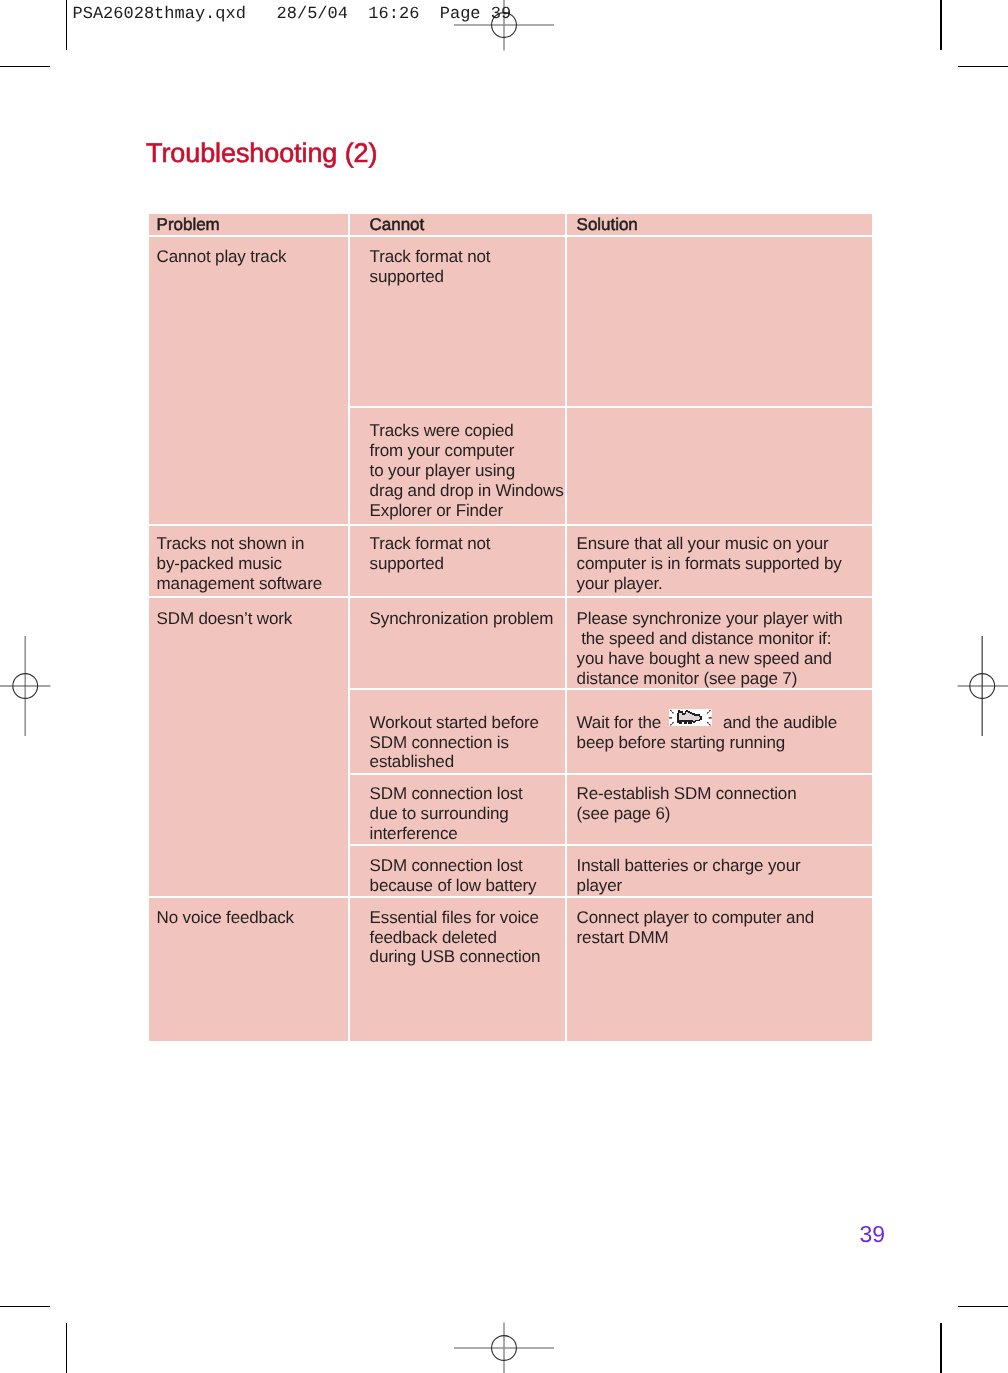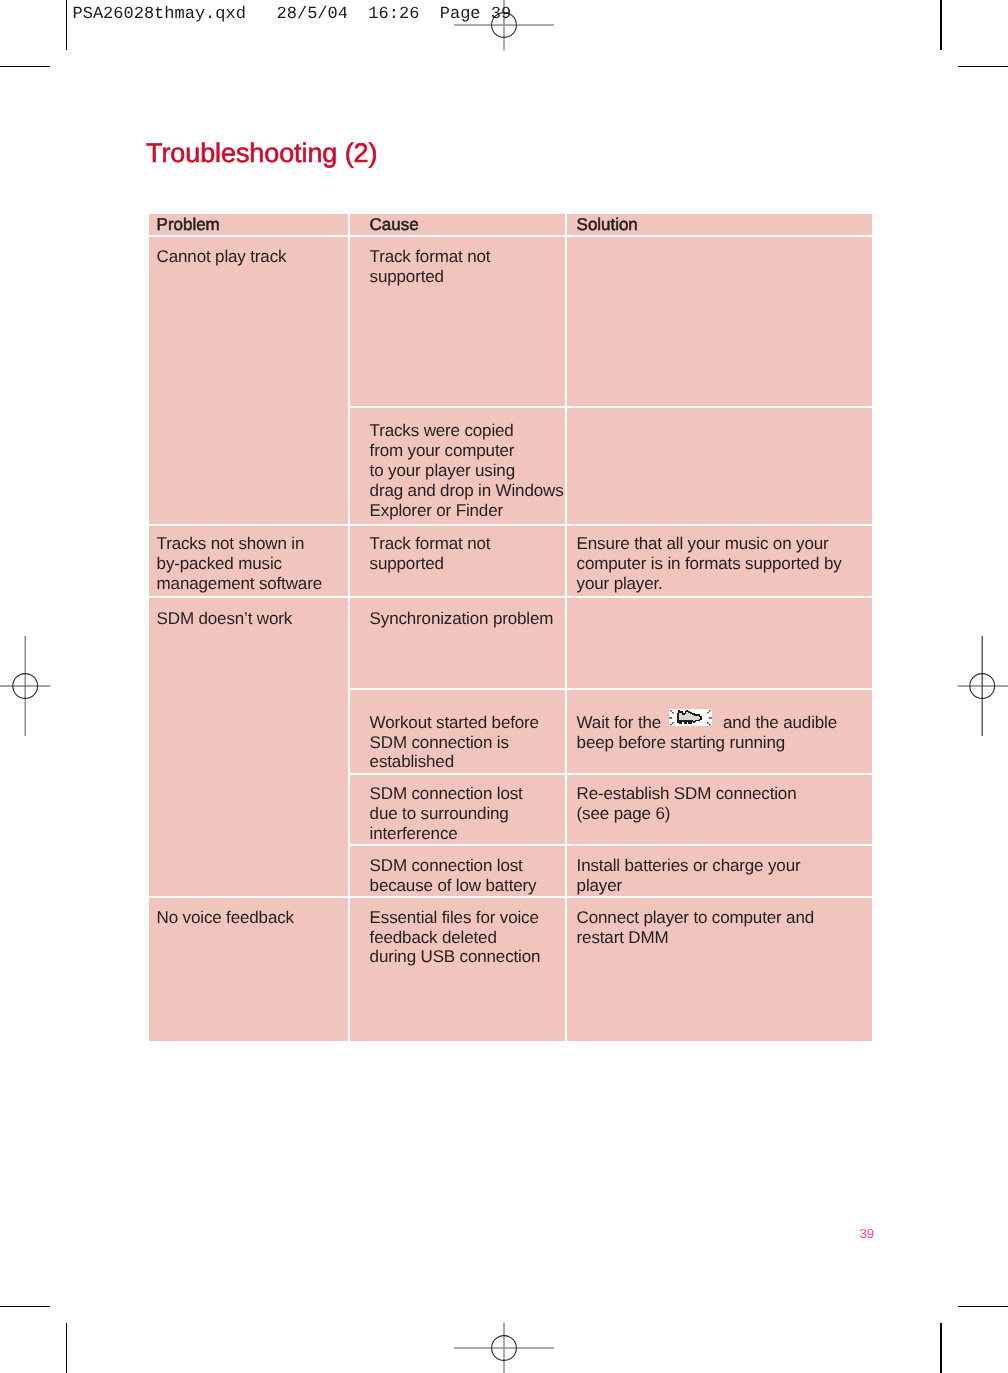--- a/index.html
+++ b/index.html
@@ -21,21 +21,21 @@
   
   .tbl{position:absolute;left:149px;top:214px;width:722px;height:827px;}
   .cell{position:absolute;background:#f1c4be;box-sizing:border-box;}
   .ct{position:absolute;color:#231f20;font-size:17px;line-height:19.85px;opacity:0.9999;
       letter-spacing:-0.15px;white-space:pre;}
   .hd{font-weight:normal;letter-spacing:-0.03px;-webkit-text-stroke:0.5px #231f20;}
 
   
   .cm{position:absolute;background:#000000;}
   .reg{position:absolute;}
-  .pgnum{position:absolute;color:#ec4899;font-size:13px;line-height:18px;opacity:0.9999;}
+  .pgnum{position:absolute;color:#6d28d9;font-size:23px;line-height:18px;opacity:0.9999;}
   .icobox{position:absolute;line-height:0;}
 </style>
 </head>
 <body>
 
 <div class="page">
 
   <div class="cm" style="left:65.7px;top:0;width:1.55px;height:50px;"></div>
   <div class="cm" style="left:0;top:65.6px;width:50.2px;height:1.6px;"></div>
   <div class="cm" style="left:940.3px;top:0;width:1.55px;height:49.8px;"></div>
@@ -91,41 +91,45 @@
     <div class="cell" style="left:201.4px;top:475.5px;width:215px;height:83.5px;"></div>
     <div class="cell" style="left:418.4px;top:475.5px;width:304.3px;height:83.5px;"></div>
     <div class="cell" style="left:201.4px;top:560.5px;width:215px;height:69.5px;"></div>
     <div class="cell" style="left:418.4px;top:560.5px;width:304.3px;height:69.5px;"></div>
     <div class="cell" style="left:201.4px;top:631.5px;width:215px;height:50.5px;"></div>
     <div class="cell" style="left:418.4px;top:631.5px;width:304.3px;height:50.5px;"></div>
     <div class="cell" style="left:201.4px;top:683.5px;width:215px;height:143.5px;"></div>
     <div class="cell" style="left:418.4px;top:683.5px;width:304.3px;height:143.5px;"></div>
 
     <div class="ct hd" style="left:7.6px;top:1.2px;text-align:right;">Problem</div>
-    <div class="ct hd" style="left:220.6px;top:1.2px;">Cause</div>
+    <div class="ct hd" style="left:220.6px;top:1.2px;">Cannot</div>
     <div class="ct hd" style="left:427.6px;top:1.2px;">Solution</div>
 
     <div class="ct" style="left:7.6px;top:32.7px;">Cannot play track</div>
     <div class="ct" style="left:220.6px;top:32.7px;">Track format not
 supported</div>
     <div class="ct" style="left:220.6px;top:207.3px;">Tracks were copied
 from your computer
 to your player using
 drag and drop in Windows
 Explorer or Finder</div>
     <div class="ct" style="left:7.6px;top:320.4px;">Tracks not shown in
 by-packed music
 management software</div>
     <div class="ct" style="left:220.6px;top:320.4px;">Track format not
 supported</div>
     <div class="ct" style="left:427.6px;top:320.4px;">Ensure that all your music on your
 computer is in formats supported by
 your player.</div>
     <div class="ct" style="left:7.6px;top:395.4px;">SDM doesn’t work</div>
     <div class="ct" style="left:220.6px;top:395.4px;">Synchronization problem</div>
+    <div class="ct" style="left:427.6px;top:395.4px;">Please synchronize your player with
+ the speed and distance monitor if:
+you have bought a new speed and
+distance monitor (see page 7)</div>
     <div class="ct" style="left:220.6px;top:498.7px;">Workout started before
 SDM connection is
 established</div>
     <div class="ct" style="left:427.6px;top:498.7px;">Wait for the</div>
     <div id="shoe-icon-wrap" class="icobox" style="left:520.4px;top:494.6px;">
       <svg width="42.8" height="17.9" viewBox="0 0 42.6 17.6" shape-rendering="geometricPrecision">
         <rect x="0" y="0" width="42.6" height="17.6" fill="#ffffff"></rect>
         <g fill="#231f20">
           <rect x="1.1" y="1.1" width="1.8" height="1.15" transform="rotate(45 2.0 1.7)"></rect>
           <rect x="3.0" y="3.0" width="1.8" height="1.15" transform="rotate(45 3.9 3.6)"></rect>

